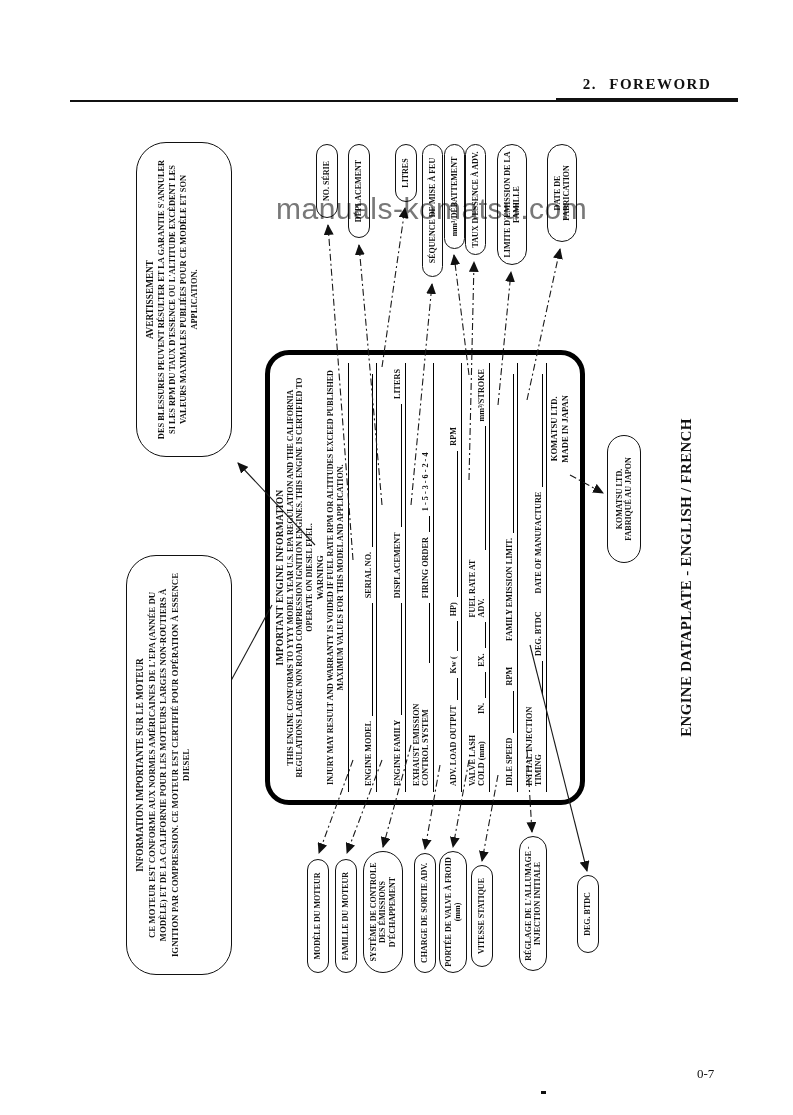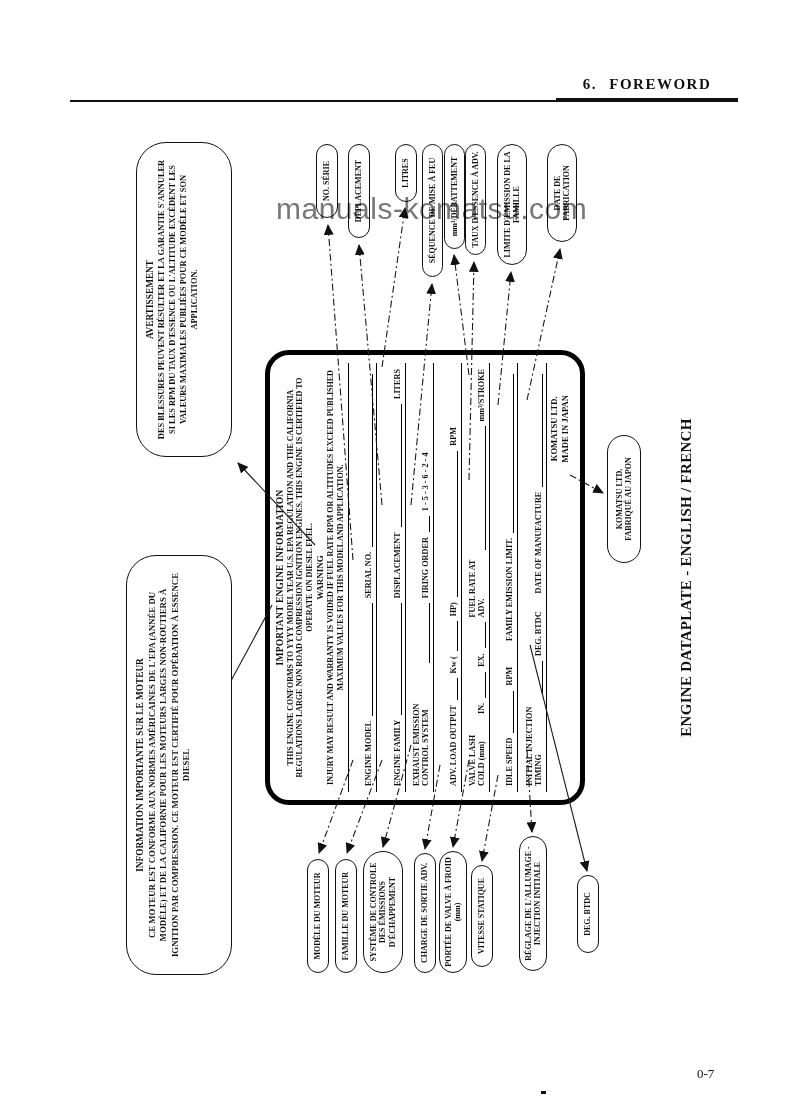--- a/index.html
+++ b/index.html
@@ -49,21 +49,21 @@
            box-sizing:border-box;z-index:5;}
   .caption{position:absolute;left:170px;top:558px;width:455px;text-align:center;
            font-size:15px;font-weight:bold;letter-spacing:.3px;z-index:4;}
 </style>
 </head>
 <body>
 
 <div class="page">
 
   <div class="hdr-rule"></div>
-  <div class="hdr-text">6. FOREWORD</div>
+  <div class="hdr-text">2. FOREWORD</div>
   <div class="watermark">manuals-komatsu.com</div>
   <div class="pagenum">0-7</div>
   <div class="speck"></div>
 
   <div class="figure">
 
     <div class="plate">
       <div class="phead">
         <div class="t1">IMPORTANT ENGINE INFORMATION</div>
         <div class="p">THIS ENGINE CONFORMS TO YYYY MODEL YEAR U.S. EPA REGULATION AND THE CALIFORNIA REGULATIONS LARGE NON ROAD COMPRESSION IGNITION ENGINES. THIS ENGINE IS CERTIFIED TO OPERATE ON DIESEL FUEL.</div>

